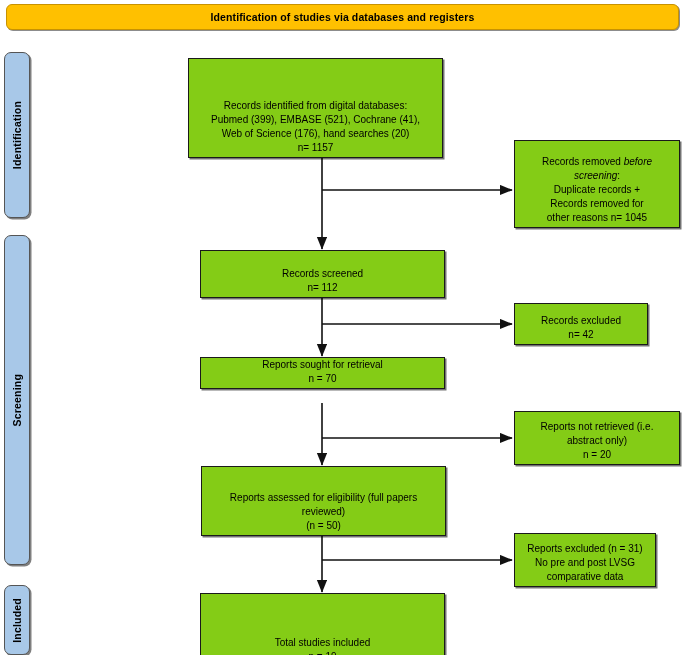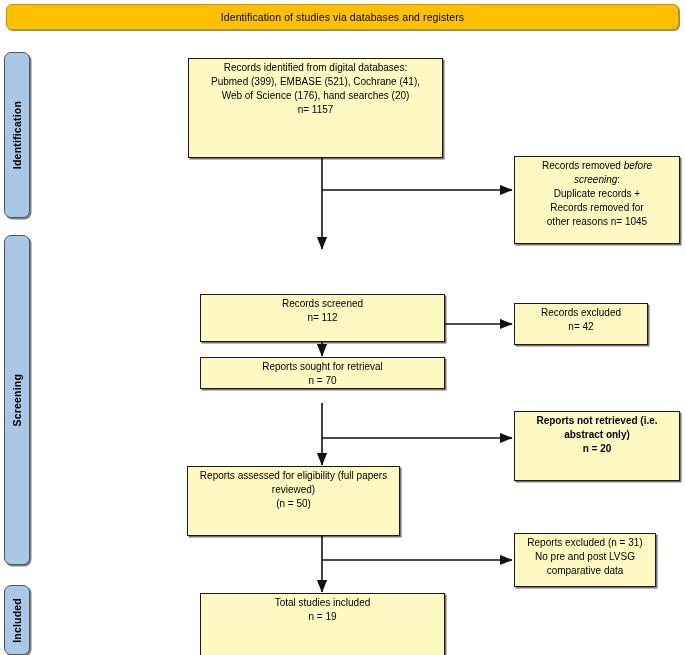--- a/index.html
+++ b/index.html
@@ -27,21 +27,21 @@
     border: 1px solid #C89200;
     border-radius: 6px;
     box-sizing: border-box;
     display: flex;
     align-items: center;
     justify-content: center;
     box-shadow: 1px 1px 0 rgba(0,0,0,0.45);
   }
   .banner-text {
     font-size: 10.5px;
-    font-weight: normal;
+    font-weight: bold;
     letter-spacing: 0.1px;
     color: #000000;
     text-align: center;
   }
 
   
   .phase {
     position: absolute;
     background: #A8C8E8;
     border: 1px solid #555555;
@@ -61,49 +61,49 @@
     transform: rotate(180deg);
     letter-spacing: 0.2px;
   }
   #phase-identification { left: 4px; top: 52px;  width: 26px; height: 166px; }
   #phase-screening      { left: 4px; top: 235px; width: 26px; height: 330px; }
   #phase-included       { left: 4px; top: 585px; width: 26px; height: 70px; }
 
   
   .box {
     position: absolute;
-    background: #fef9c3;
+    background: #84cc16;
     border: 1.5px solid #1a1a1a;
     box-sizing: border-box;
     display: flex;
-    align-items: flex-start;
+    align-items: flex-end;
     justify-content: center;
     box-shadow: 1.5px 1.5px 0 rgba(0,0,0,0.55);
   }
   .box-text {
     font-size: 10px;
     line-height: 14px;
     text-align: center;
     padding: 2px 6px;
     white-space: pre-line;
     color: #000000;
   }
   .box-text em { font-style: italic; }
 
   
   #box-identified   { left: 188px; top: 58px;  width: 255px; height: 100px; }
-  #box-screened     { left: 200px; top: 250px; width: 245px; height: 48px; margin-top: 44px; }
+  #box-screened     { left: 200px; top: 250px; width: 245px; height: 48px; }
   #box-sought       { left: 200px; top: 357px; width: 245px; height: 32px; }
-  #box-assessed     { left: 187px; top: 466px; width: 213px; height: 70px; }
+  #box-assessed     { left: 201px; top: 466px; width: 245px; height: 70px; }
   #box-total        { left: 200px; top: 593px; width: 245px; height: 74px; }
 
   
-  #box-removed      { left: 514px; top: 156px; width: 166px; height: 88px; }
+  #box-removed      { left: 514px; top: 140px; width: 166px; height: 88px; }
   #box-excluded     { left: 514px; top: 303px; width: 134px; height: 42px; }
-  #box-notretrieved { left: 514px; top: 411px; width: 166px; height: 70px; font-weight: bold; }
+  #box-notretrieved { left: 514px; top: 411px; width: 166px; height: 54px; }
   #box-repexcluded  { left: 514px; top: 533px; width: 142px; height: 54px; }
 
   
   #connectors {
     position: absolute;
     left: 0;
     top: 0;
     width: 685px;
     height: 655px;
     pointer-events: none;

